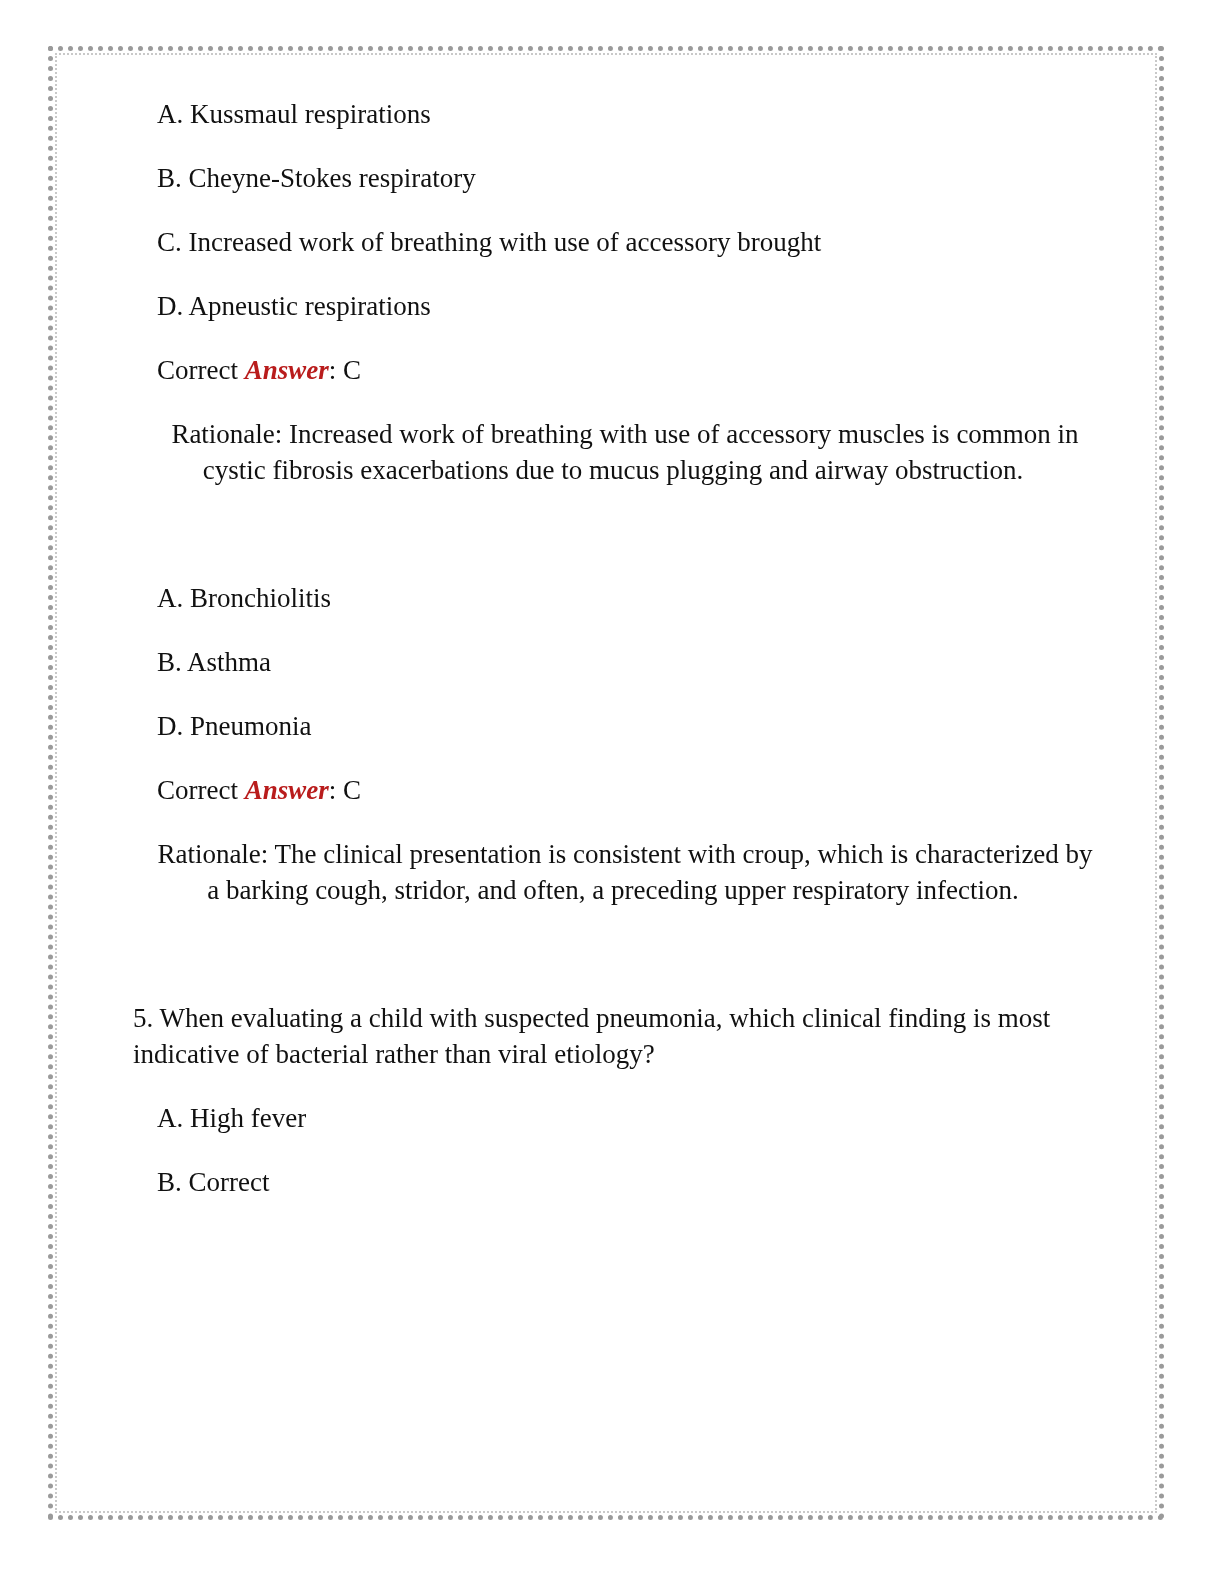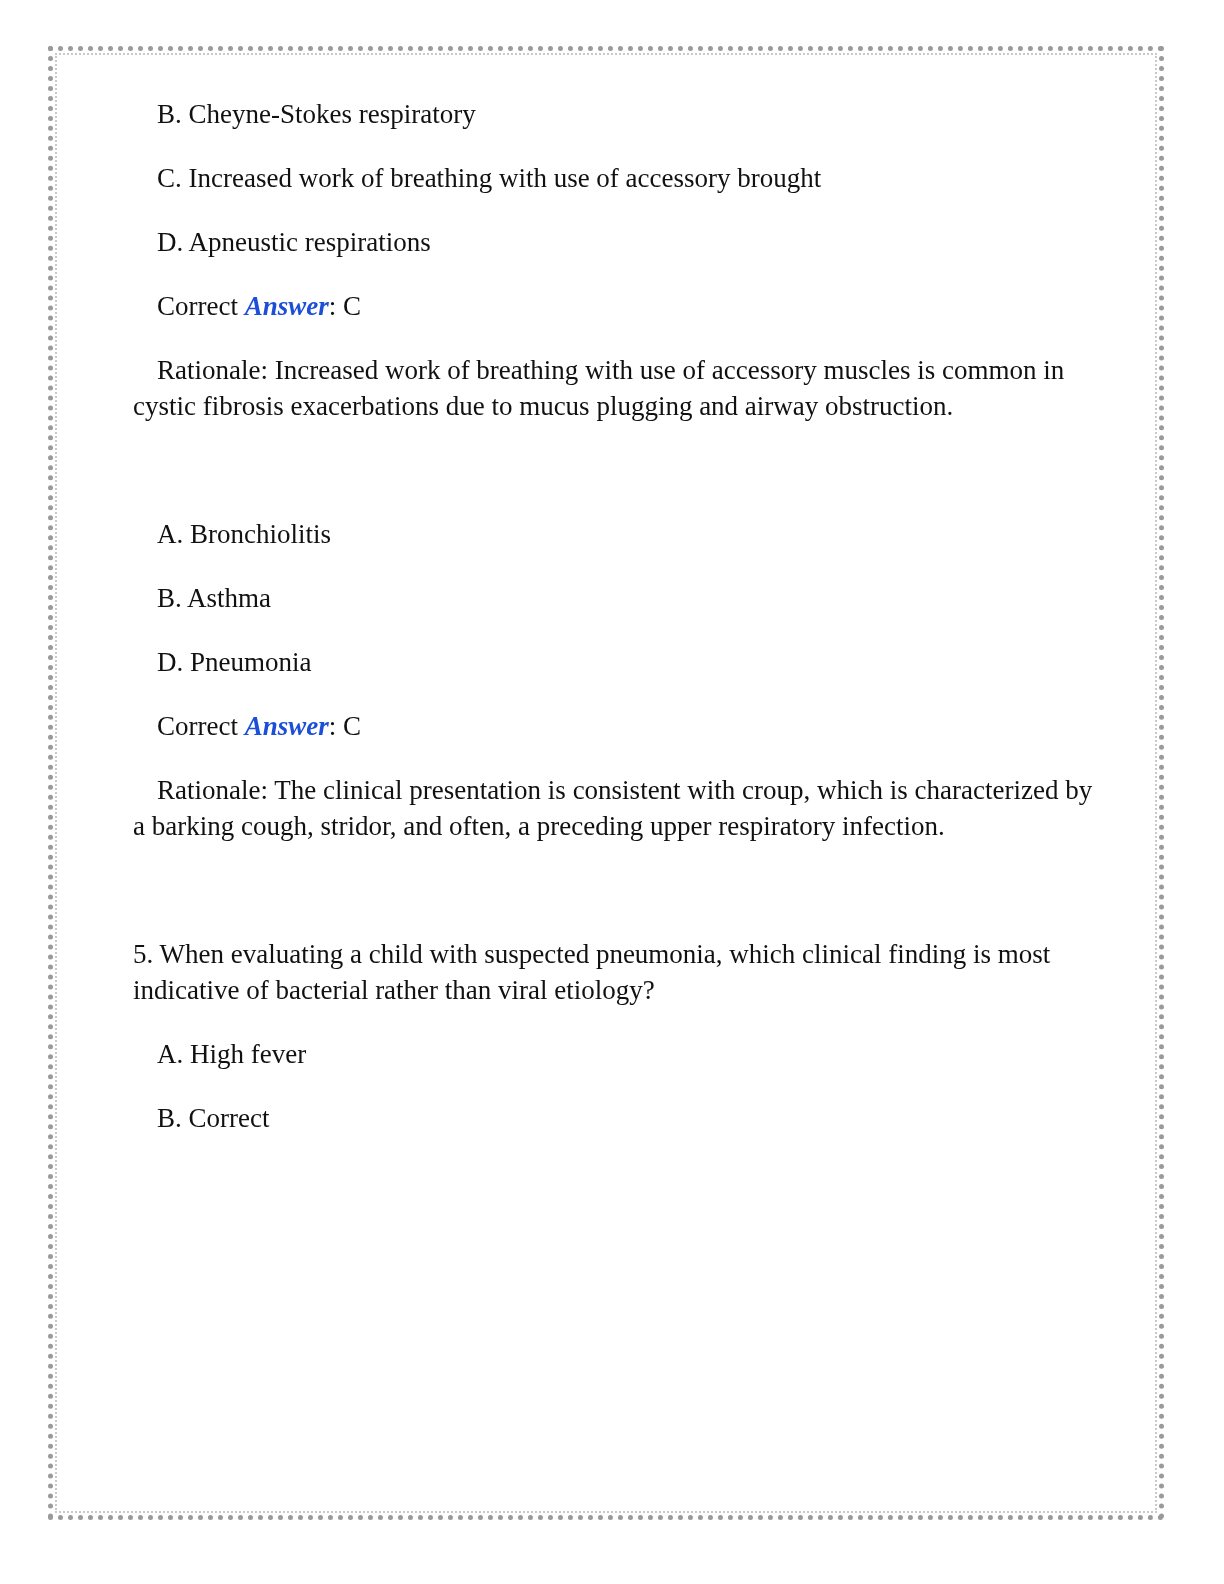--- a/index.html
+++ b/index.html
@@ -4,31 +4,32 @@
 <style>
   html, body { margin:0; padding:0; background:#ffffff; }
   body { width:1224px; height:1584px; position:relative; overflow:hidden;
          font-family:"Liberation Serif","DejaVu Serif",serif; color:#111; }
   .border { position:absolute; left:48px; top:46px; width:1116px; height:1474px;
             border:5px dotted #9a9a9a; box-sizing:border-box; }
   .border::after { content:""; position:absolute; inset:2px; border:2px dotted #c9c9c9; }
   .content { position:absolute; left:133px; top:96px; width:960px; font-size:27px; line-height:36px; }
   .p { margin:0; }
   .opt { padding-left:24px; margin-bottom:28px; }
-  .ind { text-indent:24px; }
-  .answer-word { color:#1d4ed8; font-style:italic; font-weight:bold; }
+  .ind { text-indent:24px;text-align:center; }
+  .answer-word { color:#b91c1c; font-style:italic; font-weight:bold; }
   .gap-lg { height:92px; }
   .mb28 { margin-bottom:28px; }
 </style>
 </head>
 <body>
 
 <div class="border"></div>
 
 <div class="content">
+  <p class="p opt">A. Kussmaul respirations</p>
   <p class="p opt">B. Cheyne-Stokes respiratory</p>
   <p class="p opt">C. Increased work of breathing with use of accessory brought</p>
   <p class="p opt">D. Apneustic respirations</p>
   <p class="p opt"><span>Correct </span><span class="answer-word">Answer</span><span>: C</span></p>
   <p class="p ind">Rationale: Increased work of breathing with use of accessory muscles is common in cystic fibrosis exacerbations due to mucus plugging and airway obstruction.</p>
 
   <div class="gap-lg"></div>
 
   <p class="p opt">A. Bronchiolitis</p>
   <p class="p opt">B. Asthma</p>

